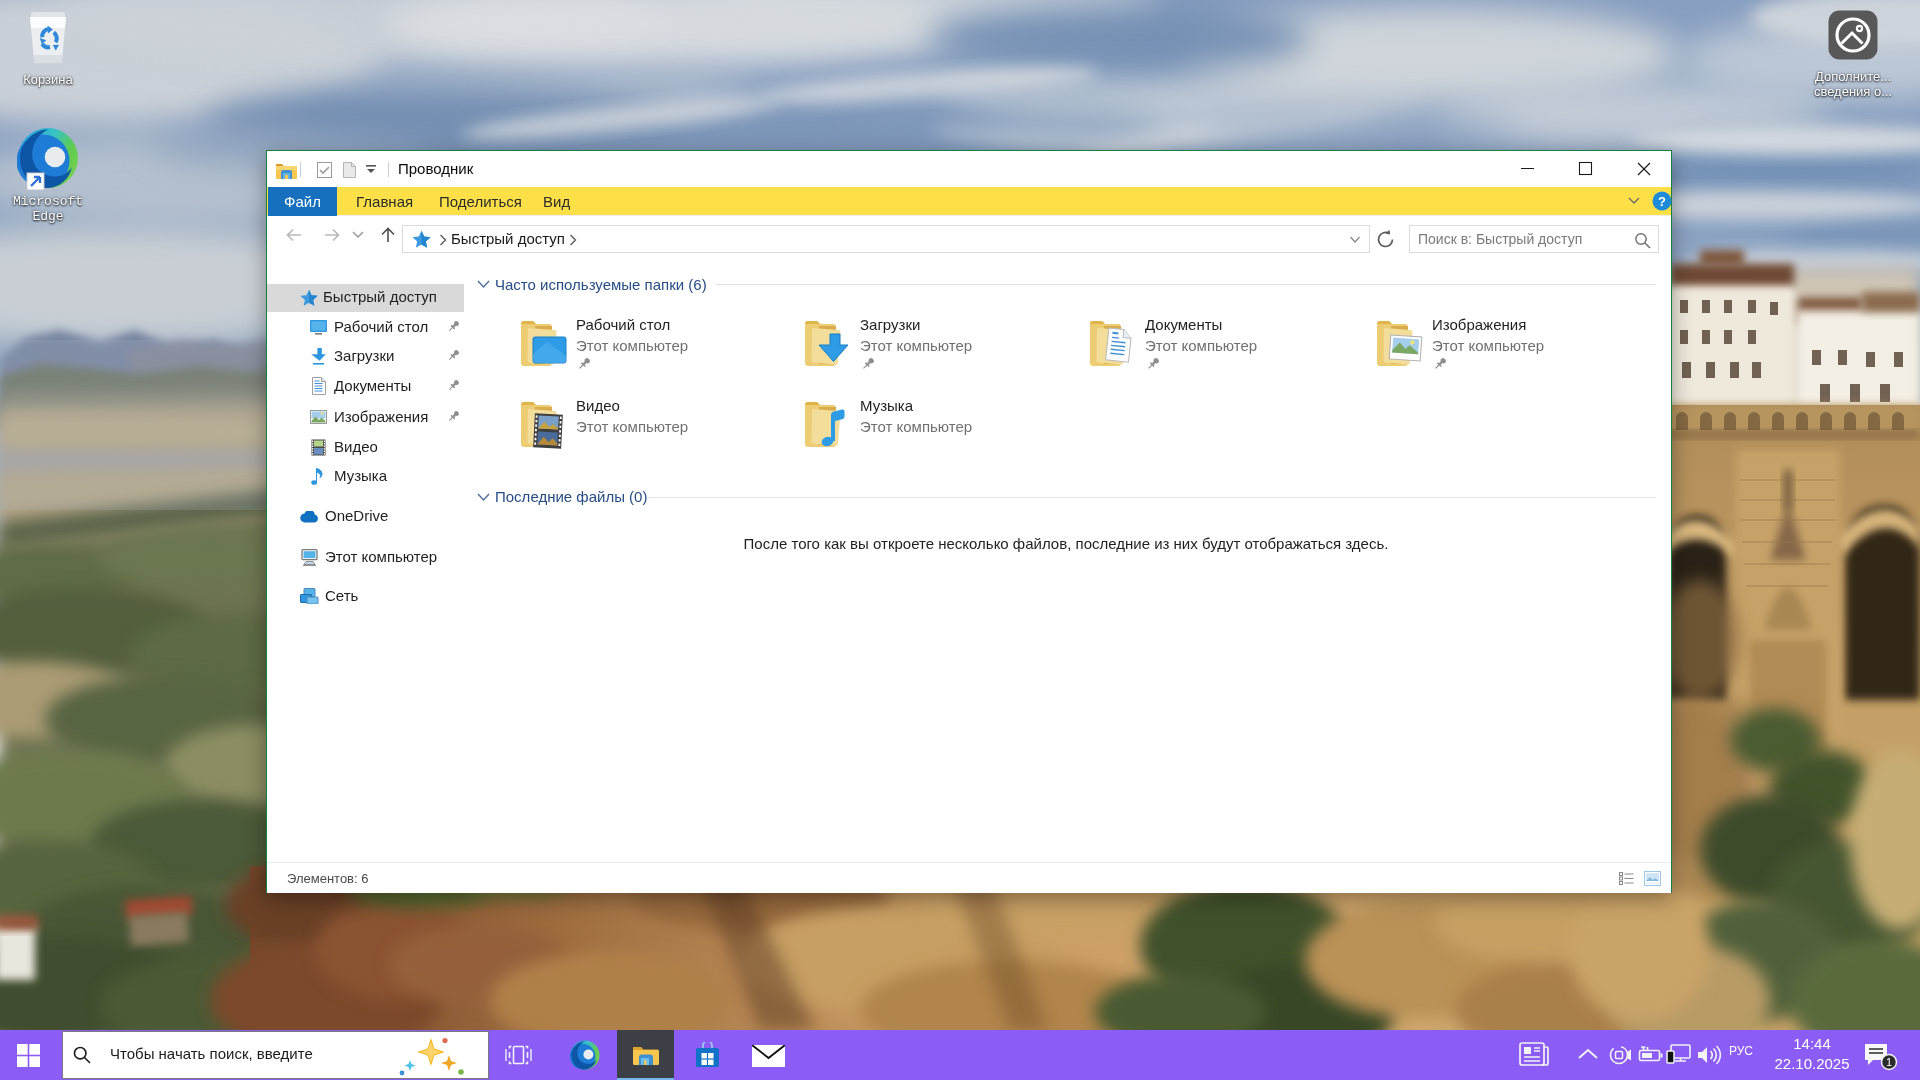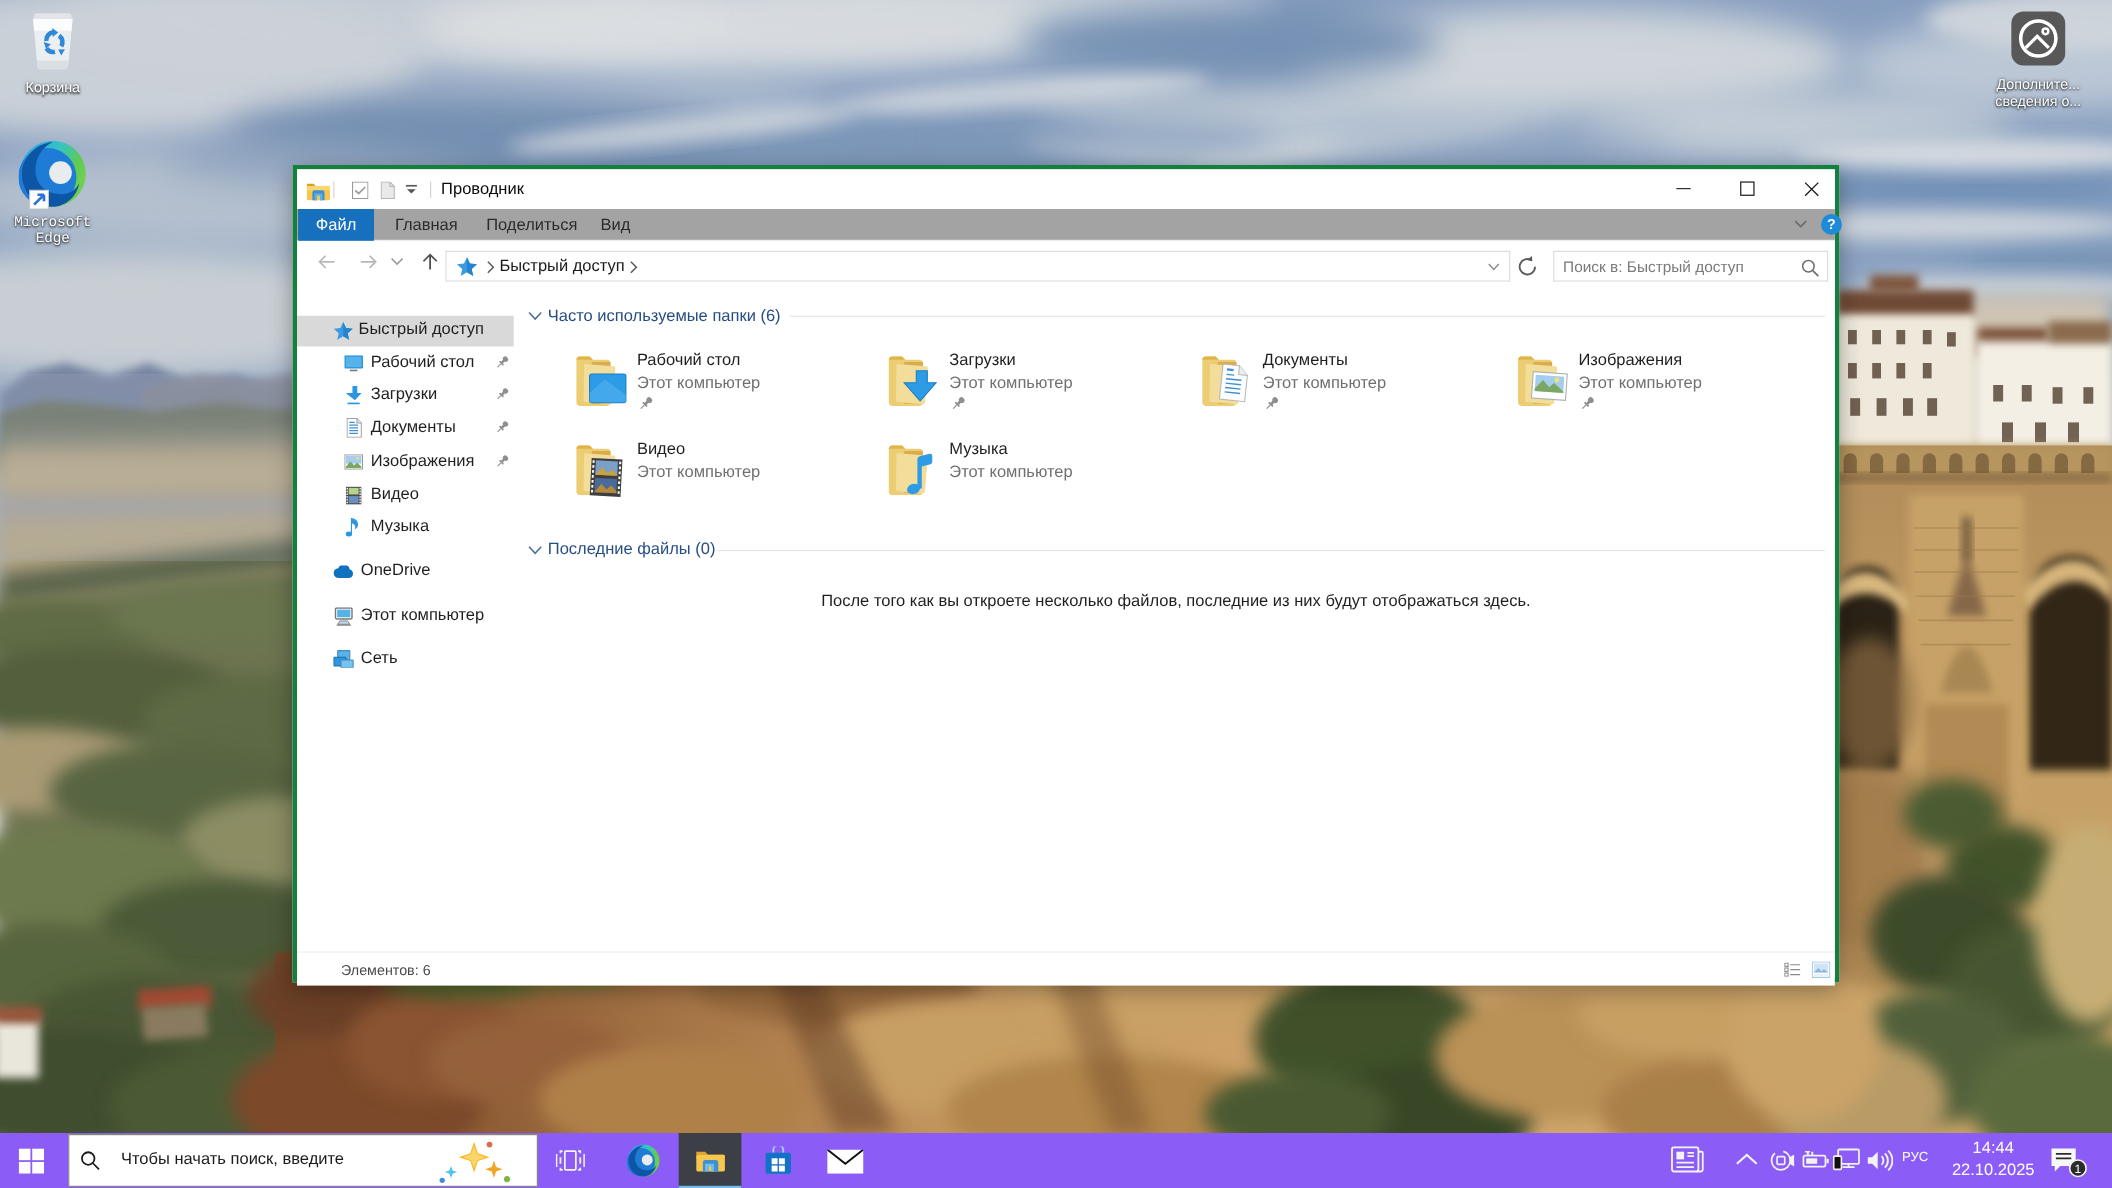--- a/index.html
+++ b/index.html
@@ -3,24 +3,24 @@
 <meta charset="utf-8">
 <style>
   * { margin:0; padding:0; box-sizing:border-box; }
   html,body { width:1920px; height:1080px; overflow:hidden; font-family:"Liberation Sans", sans-serif; }
   #stage { position:relative; width:1920px; height:1080px; overflow:hidden; }
   #bg { position:absolute; left:0; top:0; }
   .deskicon { position:absolute; text-align:center; color:#fff; font-size:13px;
     text-shadow:0 1px 2px rgba(0,0,0,.85), 0 0 3px rgba(0,0,0,.6); }
   
   #win { position:absolute; left:266px; top:150px; width:1406px; height:743px;
-         background:#fff; border:4px solid #15803d; box-shadow:0 6px 20px rgba(0,0,0,.35); }
+         background:#fff; border:1px solid #15803d; box-shadow:0 6px 20px rgba(0,0,0,.35); }
   #titlebar { position:absolute; left:0; top:0; width:100%; height:36px; background:#fff; }
   .capbtn { position:absolute; top:0; width:46px; height:36px; }
-  #menubar { position:absolute; left:0; top:36px; width:100%; height:29px; background:#a3a3a3; border-bottom:1px solid #f0f0f0;}
+  #menubar { position:absolute; left:0; top:36px; width:100%; height:29px; background:#fde047; border-bottom:1px solid #f0f0f0;}
   .tab { position:absolute; top:0; height:29px; line-height:29px; font-size:15px; color:#2b2b2b; }
   #filetab { position:absolute; left:1px; top:0; width:69px; height:29px; background:#1670bd;
              color:#fff; font-size:15px; text-align:center; line-height:29px; }
   #addrrow { position:absolute; left:0; top:65px; width:100%; height:43px; background:#fff; }
   .navico { position:absolute; top:7px; }
   #addrbox { position:absolute; left:135px; top:9px; width:968px; height:28px; border:1px solid #dadada; background:#fff; }
   #searchbox { position:absolute; left:1142px; top:9px; width:250px; height:28px; border:1px solid #dadada; background:#fff;
                font-size:14px; color:#7a7a7a; line-height:26px; padding-left:8px; }
   #sidebar { position:absolute; left:0; top:108px; width:198px; height:603px; background:#fff; }
   .sitem { position:absolute; left:0; width:197px; height:28px; font-size:15px; color:#1f1f1f; }
@@ -616,21 +616,21 @@
           <path d="M3,8 c0,-1.7 1.3,-3 3,-3 h9 l3,3 h-15 z" fill="#dfb54a"></path>
           <path d="M17,10 h17 v38 h-17 z" fill="#d9ad4e"></path>
           <path d="M10,12 l27,2 c1,0.1 1.6,0.9 1.5,1.9 l-2.6,31 c-0.1,1 -0.9,1.6 -1.9,1.5 l-23,-1.9 c-1,-0.1 -1.6,-0.9 -1.5,-1.9 z" fill="#f2dd9b"></path>
           <path d="M29,44 V18 c0,-2 1,-3 3,-3.5 l8,-2 c1.5,-0.3 2.5,0.5 2.5,2 v5 c0,1.5 -1,2.5 -2.5,2.8 l-7,1.7 V44 z" fill="#2e9be6"></path>
           <ellipse cx="25.5" cy="44.5" rx="6" ry="4.6" fill="#2e9be6" transform="rotate(-15 25.5 44.5)"></ellipse>
         </svg>
         <div class="t1">Музыка</div><div class="t2">Этот компьютер</div>
       </div>
     </div>
     <div id="statusbar">
-      <span style="position:absolute;left:20px;top:8px;margin-left:20px;">Элементов: 6</span>
+      <span style="position:absolute;left:20px;top:8px;">Элементов: 6</span>
       <svg style="position:absolute;left:1352px;top:9px;" width="15" height="13" viewBox="0 0 15 13">
         <g fill="none" stroke="#8a8a8a">
             <rect x="0.5" y="0.5" width="3" height="3"></rect>
             <rect x="0.5" y="5" width="3" height="3"></rect>
             <rect x="0.5" y="9.5" width="3" height="3"></rect>
           </g>
         <g stroke="#8a8a8a">
             <path d="M5.5,2 h9 M5.5,6.5 h9 M5.5,11 h9"></path>
           </g>
       </svg>

